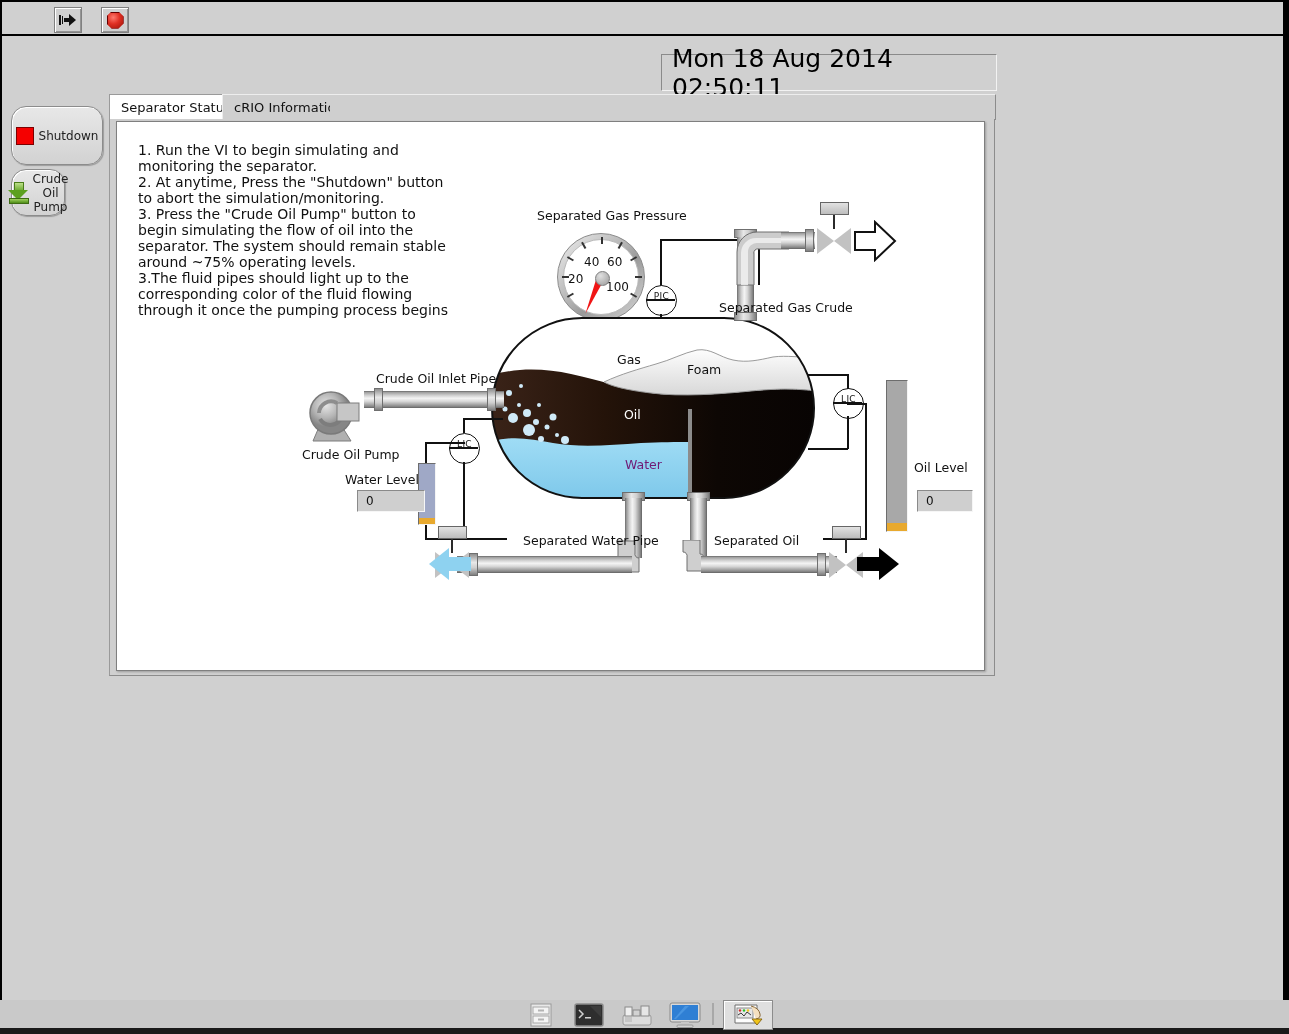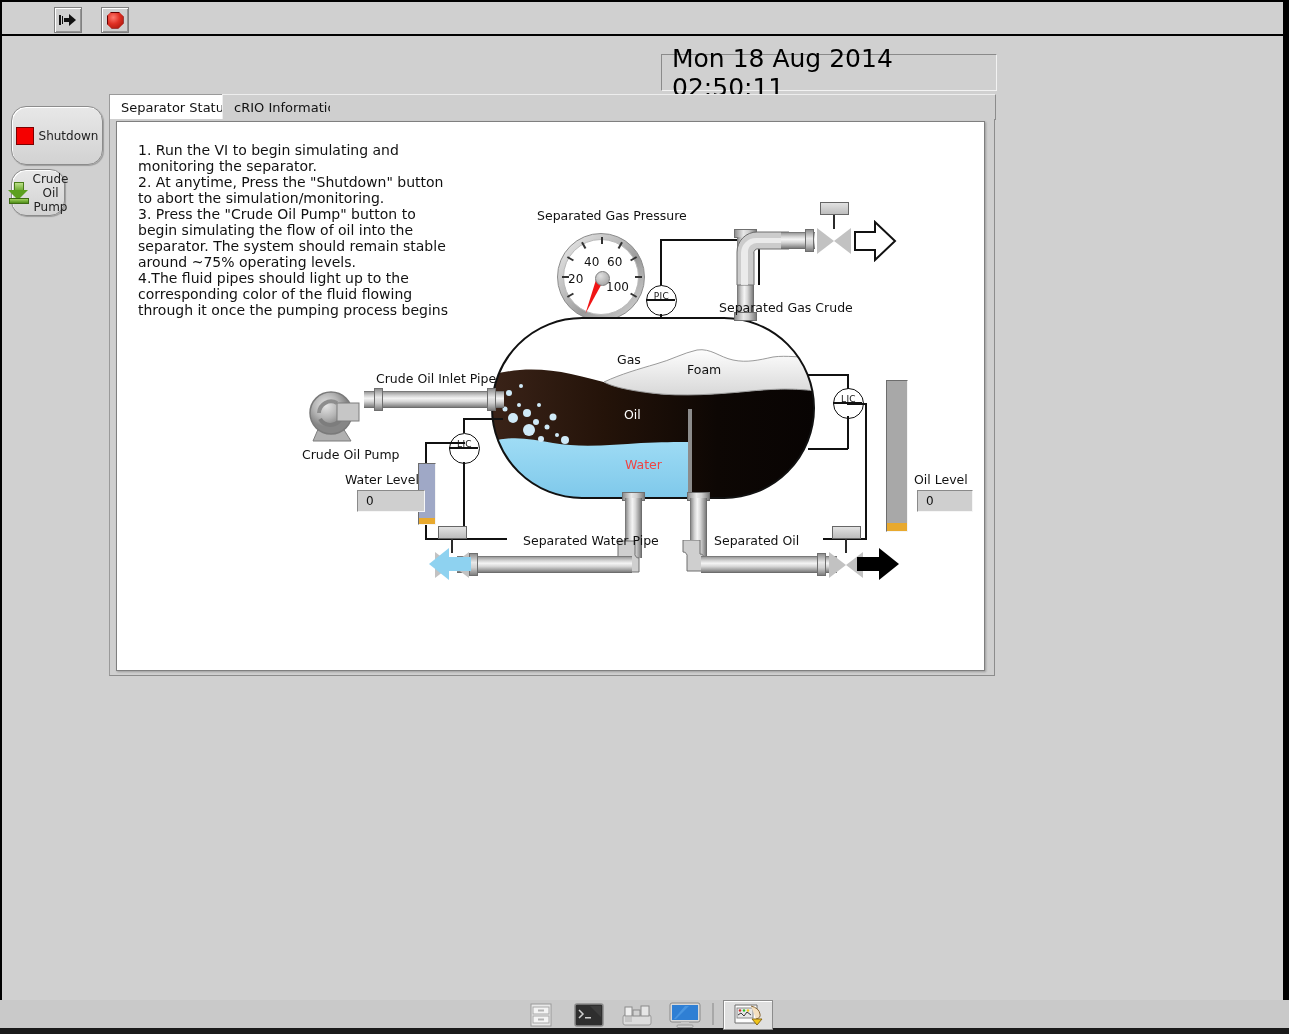--- a/index.html
+++ b/index.html
@@ -306,21 +306,21 @@
       <div class="tab-filler"></div>
     </div>
 
     <div class="tab-page">
       <div class="canvas">
 
         <div class="instructions">
           <div>1. Run the VI to begin simulating and monitoring the separator.</div>
           <div>2. At anytime, Press the "Shutdown" button to abort the simulation/monitoring.</div>
           <div>3. Press the "Crude Oil Pump" button to begin simulating the flow of oil into the separator. The system should remain stable around ~75% operating levels.</div>
-          <div>4.The fluid pipes should light up to the corresponding color of the fluid flowing through it once the pumping process begins</div>
+          <div>3.The fluid pipes should light up to the corresponding color of the fluid flowing through it once the pumping process begins</div>
         </div>
 
         <div class="lbl" style="left:420px; top:86px;">Separated Gas Pressure</div>
 
         <div class="gauge" style="left:440px; top:111px;">
           <div class="ring"></div>
           <div class="face"></div>
           <div class="tick" style="transform: rotate(-120deg);"></div>
           <div class="tick" style="transform: rotate(-90deg);"></div>
           <div class="tick" style="transform: rotate(-60deg);"></div>
@@ -394,21 +394,21 @@
                   <circle cx="14" cy="92" r="2.5"></circle>
               </g>
 
               <rect x="197" y="92" width="4" height="92" fill="#8c8c8c"></rect>
             </g>
             <path d="M 91 1 H 233 A 90 90 0 0 1 233 181 H 91 A 90 90 0 0 1 91 1 Z" fill="none" stroke="#111" stroke-width="2"></path>
           </svg>
           <div class="lbl" style="left:126px; top:35px;">Gas</div>
           <div class="lbl" style="left:196px; top:45px; color:#111;">Foam</div>
           <div class="lbl" style="left:133px; top:90px; color:#fff;">Oil</div>
-          <div class="lbl" style="left:134px; top:140px; color:#ef4444;">Water</div>
+          <div class="lbl" style="left:134px; top:140px; color:#701a75;">Water</div>
         </div>
 
         <div class="flange-v" style="left:617px; top:107px;"></div>
         <div class="pipe-v" style="left:620px; top:115px; height:84px;"></div>
         <div class="flange-v" style="left:617px; top:190px;"></div>
         <div class="pipe-v" style="left:620px; top:126px; height:38px;"></div>
         <svg class="d" style="left:617px; top:108px;" width="60" height="60">
           <path d="M 3 55 L 3 22 A 20 20 0 0 1 23 2 L 55 2 L 55 19 L 25 19 A 4 4 0 0 0 20 24 L 20 55 Z" fill="#cccccc" stroke="#6f6f6f" stroke-width="1"></path>
           <path d="M 7 55 L 7 23 A 15 15 0 0 1 22 8 L 55 8 L 55 13 L 24 13 A 9 9 0 0 0 14 23 L 14 55 Z" fill="#f0f0f0" opacity="0.85"></path>
         </svg>
@@ -479,21 +479,21 @@
         <div class="tank" style="left:301px; top:341px; width:18px; height:62px;">
           <div class="fill" style="height:6px;"></div>
         </div>
         <div class="numbox" style="left:240px; top:368px; width:68px; height:22px;">
           <span>0</span>
         </div>
 
         <div class="tank grey" style="left:769px; top:258px; width:22px; height:152px;">
           <div class="fill" style="height:8px;"></div>
         </div>
-        <div class="lbl" style="left:797px; top:350px;">Oil Level</div>
+        <div class="lbl" style="left:797px; top:338px;">Oil Level</div>
         <div class="numbox" style="left:800px; top:368px; width:56px; height:22px;">
           <span>0</span>
         </div>
 
         <div class="flange-v" style="left:505px; top:370px;"></div>
         <div class="pipe-v" style="left:508px; top:376px; height:60px;"></div>
         <svg class="d" style="left:495px; top:418px;" width="40" height="34">
           <path d="M 13 0 L 30 0 L 30 12 A 4 4 0 0 1 34 17 L 34 31 L 17 31 L 17 19 A 4 4 0 0 0 13 14 Z" fill="#cfcfcf" stroke="#6f6f6f" stroke-width="1" transform="rotate(180 20 16)"></path>
         </svg>
         <div class="pipe-h" style="left:340px; top:434px; width:175px;"></div>

